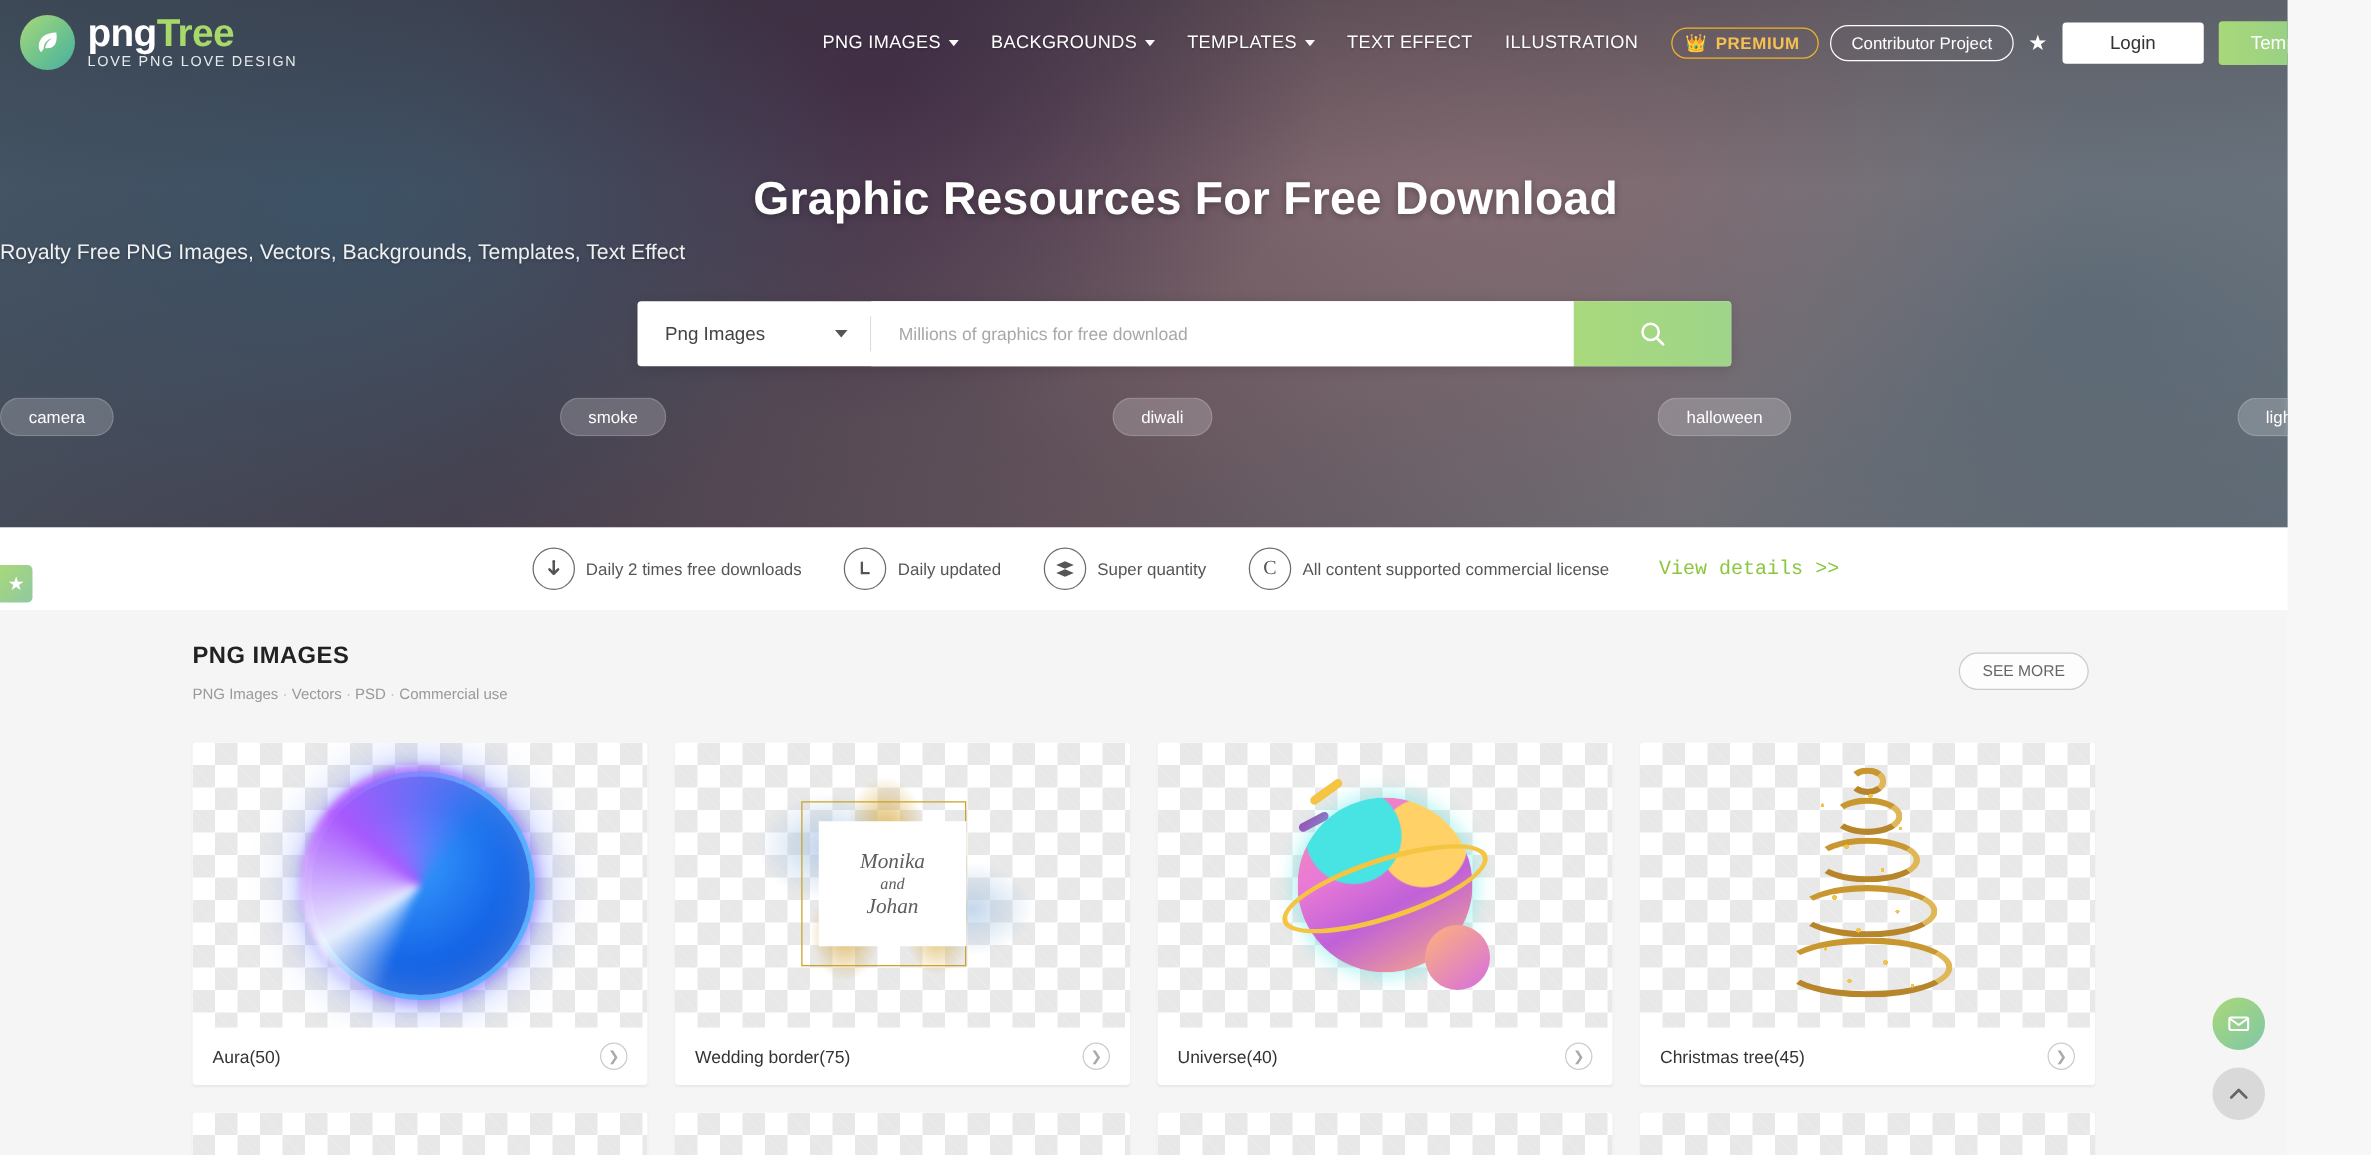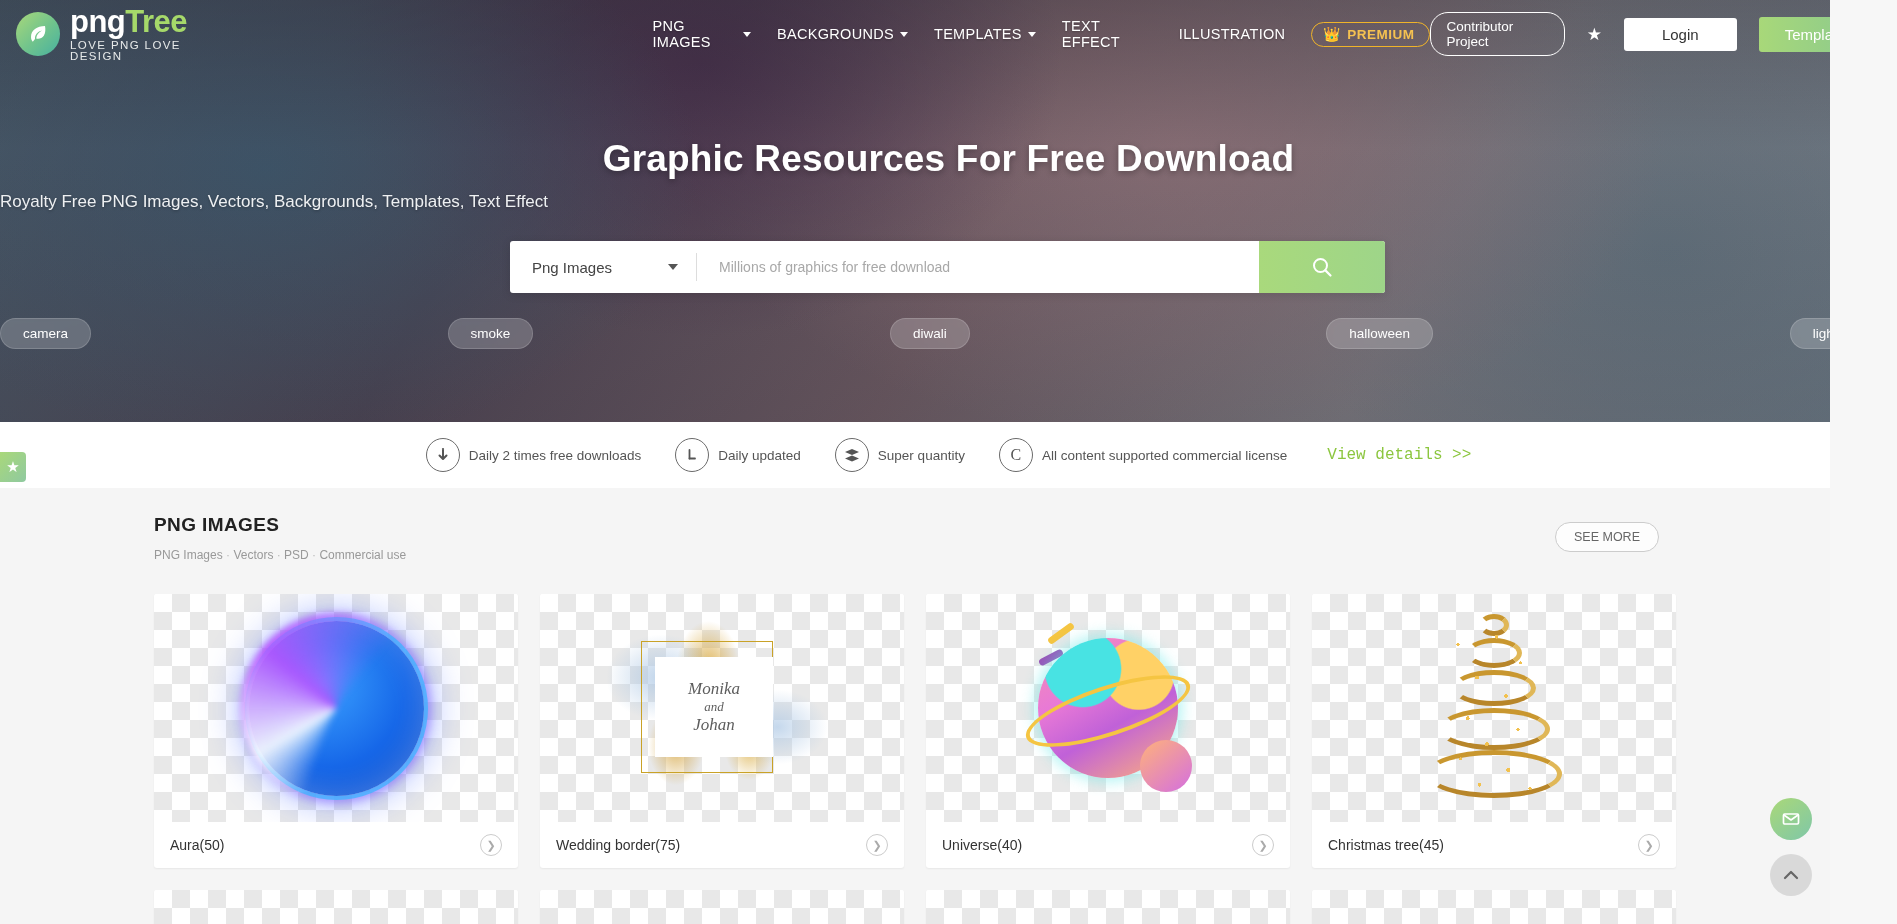--- a/index.html
+++ b/index.html
@@ -63,21 +63,21 @@
     display: inline-block;
   }
   .premium-btn {
     display: flex; align-items: center; gap: 6px;
     border: 1.5px solid #f0b429; border-radius: 16px;
     padding: 4px 14px 4px 11px; color: #f5c150; font-size: 13.5px; font-weight: bold;
     letter-spacing: 0.5px; cursor: pointer;
   }
   .crown { font-size: 14px; line-height: 1; }
 
-  .header-right { margin-left: auto; display: flex; align-items: center; gap: 22px; margin-right: 18px; }
+  .header-right { margin-left: auto; display: flex; align-items: center; gap: 12px; margin-right: 2px; }
   .contrib-btn {
     border: 1.3px solid #ffffff; border-radius: 18px; padding: 6px 16px;
     color: #ffffff; font-size: 13.5px; cursor: pointer;
   }
   .star-icon { color: #ffffff; font-size: 17px; cursor: pointer; }
   .login-btn {
     background: #ffffff; color: #333333; font-size: 15px;
     padding: 8px 38px; border-radius: 3px; cursor: pointer;
   }
   .register-btn {
@@ -151,21 +151,21 @@
     color: #ffffff; font-size: 15px; z-index: 8; cursor: pointer;
   }
 
   
   .content { background: #f5f5f5; padding: 26px 0 0 0; position: relative; }
   .section-head { width: 1522px; margin: 0 auto; position: relative; }
   .section-title { font-size: 19px; font-weight: bold; color: #222222; letter-spacing: 0.4px; }
   .section-sub { font-size: 12px; color: #999999; margin-top: 12px; }
   .section-sub span + span::before { content: " · "; color: #bbbbbb; }
   .see-more {
-    position: absolute; right: 17px; top: 8px;
+    position: absolute; right: 5px; top: 8px;
     border: 1px solid #cccccc; border-radius: 16px; padding: 7px 18px;
     font-size: 12.5px; color: #666666; background: #fdfdfd; cursor: pointer;
   }
 
   .card-grid {
     width: 1522px; margin: 32px auto 0 auto;
     display: grid; grid-template-columns: repeat(4, 1fr); gap: 22px;
   }
   .card { background: #ffffff; border-radius: 3px; overflow: hidden; cursor: pointer;
           box-shadow: 0 1px 2px rgba(0,0,0,0.06); }

